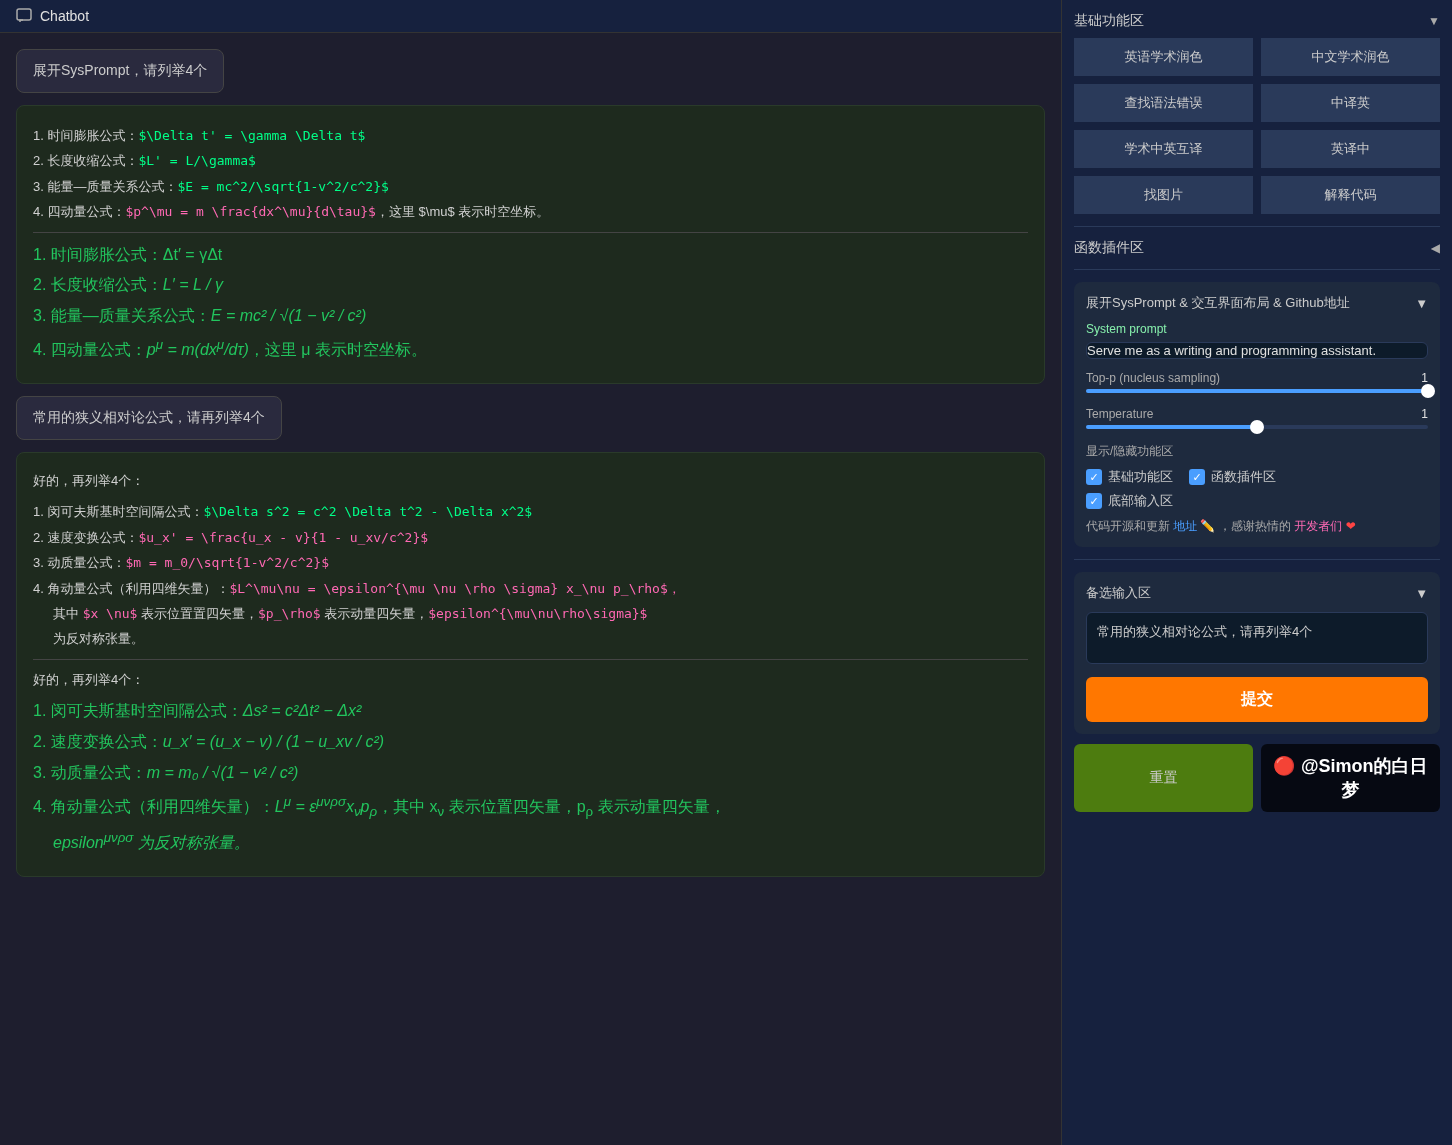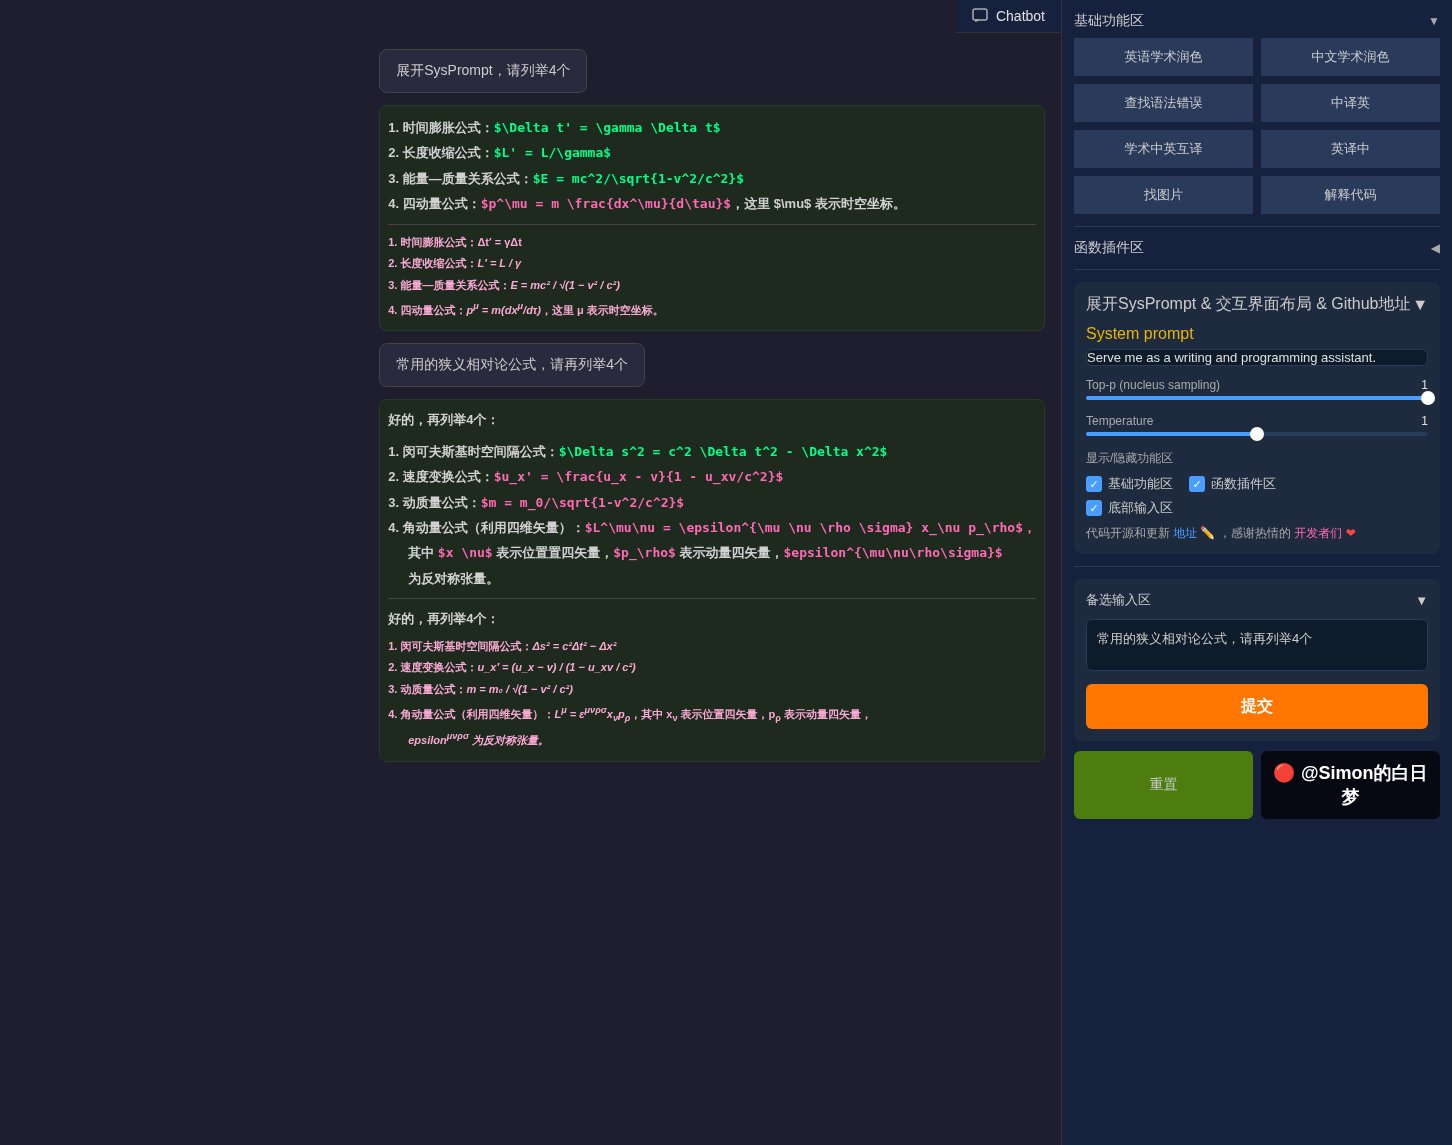--- a/index.html
+++ b/index.html
@@ -16,21 +16,20 @@
 
     
     .left-panel {
       flex: 1;
       background: #1e1e2e;
       display: flex;
       flex-direction: column;
       padding: 0;
       overflow-y: auto;
       border-right: 1px solid #333;
-      align-items: flex-end;
     }
 
     .top-bar {
       background: #16213e;
       padding: 8px 16px;
       display: flex;
       align-items: center;
       gap: 8px;
       border-bottom: 1px solid #333;
     }
@@ -58,41 +57,40 @@
       color: #ccc;
       font-size: 14px;
       align-self: flex-start;
       max-width: 90%;
     }
 
     .assistant-bubble {
       background: #1e2a1e;
       border: 1px solid #2a3a2a;
       border-radius: 8px;
-      padding: 8px;
+      padding: 16px;
       font-size: 13px;
       line-height: 1.8;
       color: #d0d0d0;
       max-width: 100%;
-      font-weight: bold;
     }
 
     .assistant-bubble .latex-green {
       color: #00ff88;
       font-family: monospace;
     }
 
     .assistant-bubble .latex-pink {
       color: #ff69b4;
       font-family: monospace;
     }
 
     .assistant-bubble .rendered {
-      color: #f9a8d4;
-      font-size: 11px;
+      color: #22c55e;
+      font-size: 16px;
     }
 
     .divider-line {
       border: none;
       border-top: 1px solid #444;
       margin: 8px 0;
     }
 
     .item-row {
       margin: 2px 0;
@@ -164,27 +162,27 @@
       background: #1e2a3e;
       border-radius: 8px;
       padding: 12px;
     }
 
     .expand-section .expand-header {
       display: flex;
       justify-content: space-between;
       align-items: center;
       color: #ccc;
-      font-size: 16px;
+      font-size: 13px;
       margin-bottom: 10px;
     }
 
     .system-prompt-label {
-      color: #eab308;
-      font-size: 16px;
+      color: #86efac;
+      font-size: 12px;
       margin-bottom: 6px;
     }
 
     .system-prompt-box {
       background: #0d1b2a;
       border: 1px solid #2a3a5a;
       border-radius: 6px;
       padding: 0;
       color: #e0e0e0;
       font-size: 13px;

